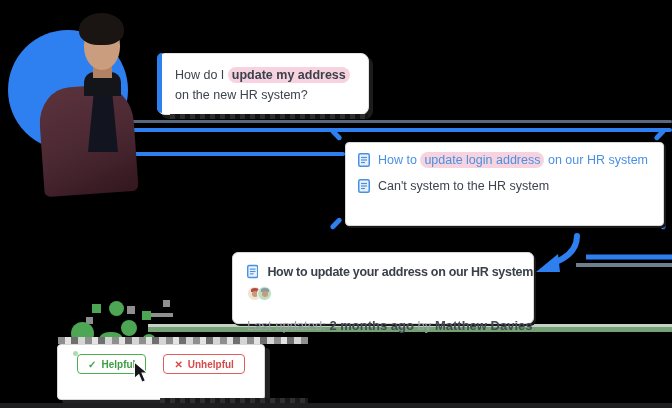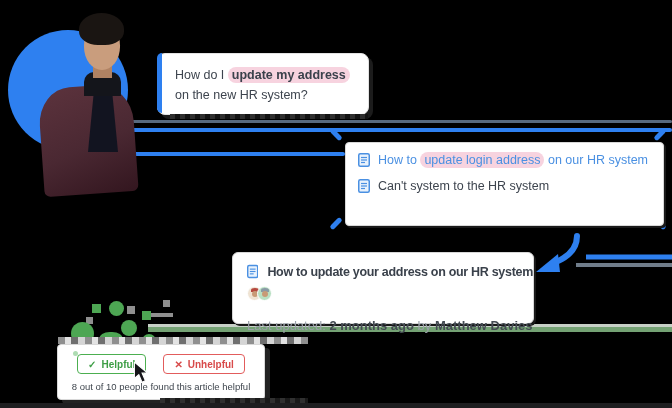--- a/index.html
+++ b/index.html
@@ -196,21 +196,20 @@
     <div class="fb-buttons">
       <button class="fb-btn fb-helpful">
         <span>✓</span>
         <span>Helpful</span>
       </button>
       <button class="fb-btn fb-unhelpful">
         <span>✕</span>
         <span>Unhelpful</span>
       </button>
     </div>
-    <div class="fb-stats">8 out of 10 people found this article helpful</div>
   </div>
   <div class="dither" style="left:160px;top:398px;width:148px;background:repeating-linear-gradient(90deg,#303030 0 5px,#1a1a1a 5px 10px);"></div>
 
   <svg class="abs" style="left:131px;top:362px;" width="20" height="22" viewBox="0 0 14 20">
     <polygon points="1,0 1,15 5,11.5 8,18.5 11,17 8,10 13,10" fill="#15151a" stroke="#ffffff" stroke-width="1"></polygon>
   </svg>
 
   <div class="bottom-strip"></div>
 </div>
 

